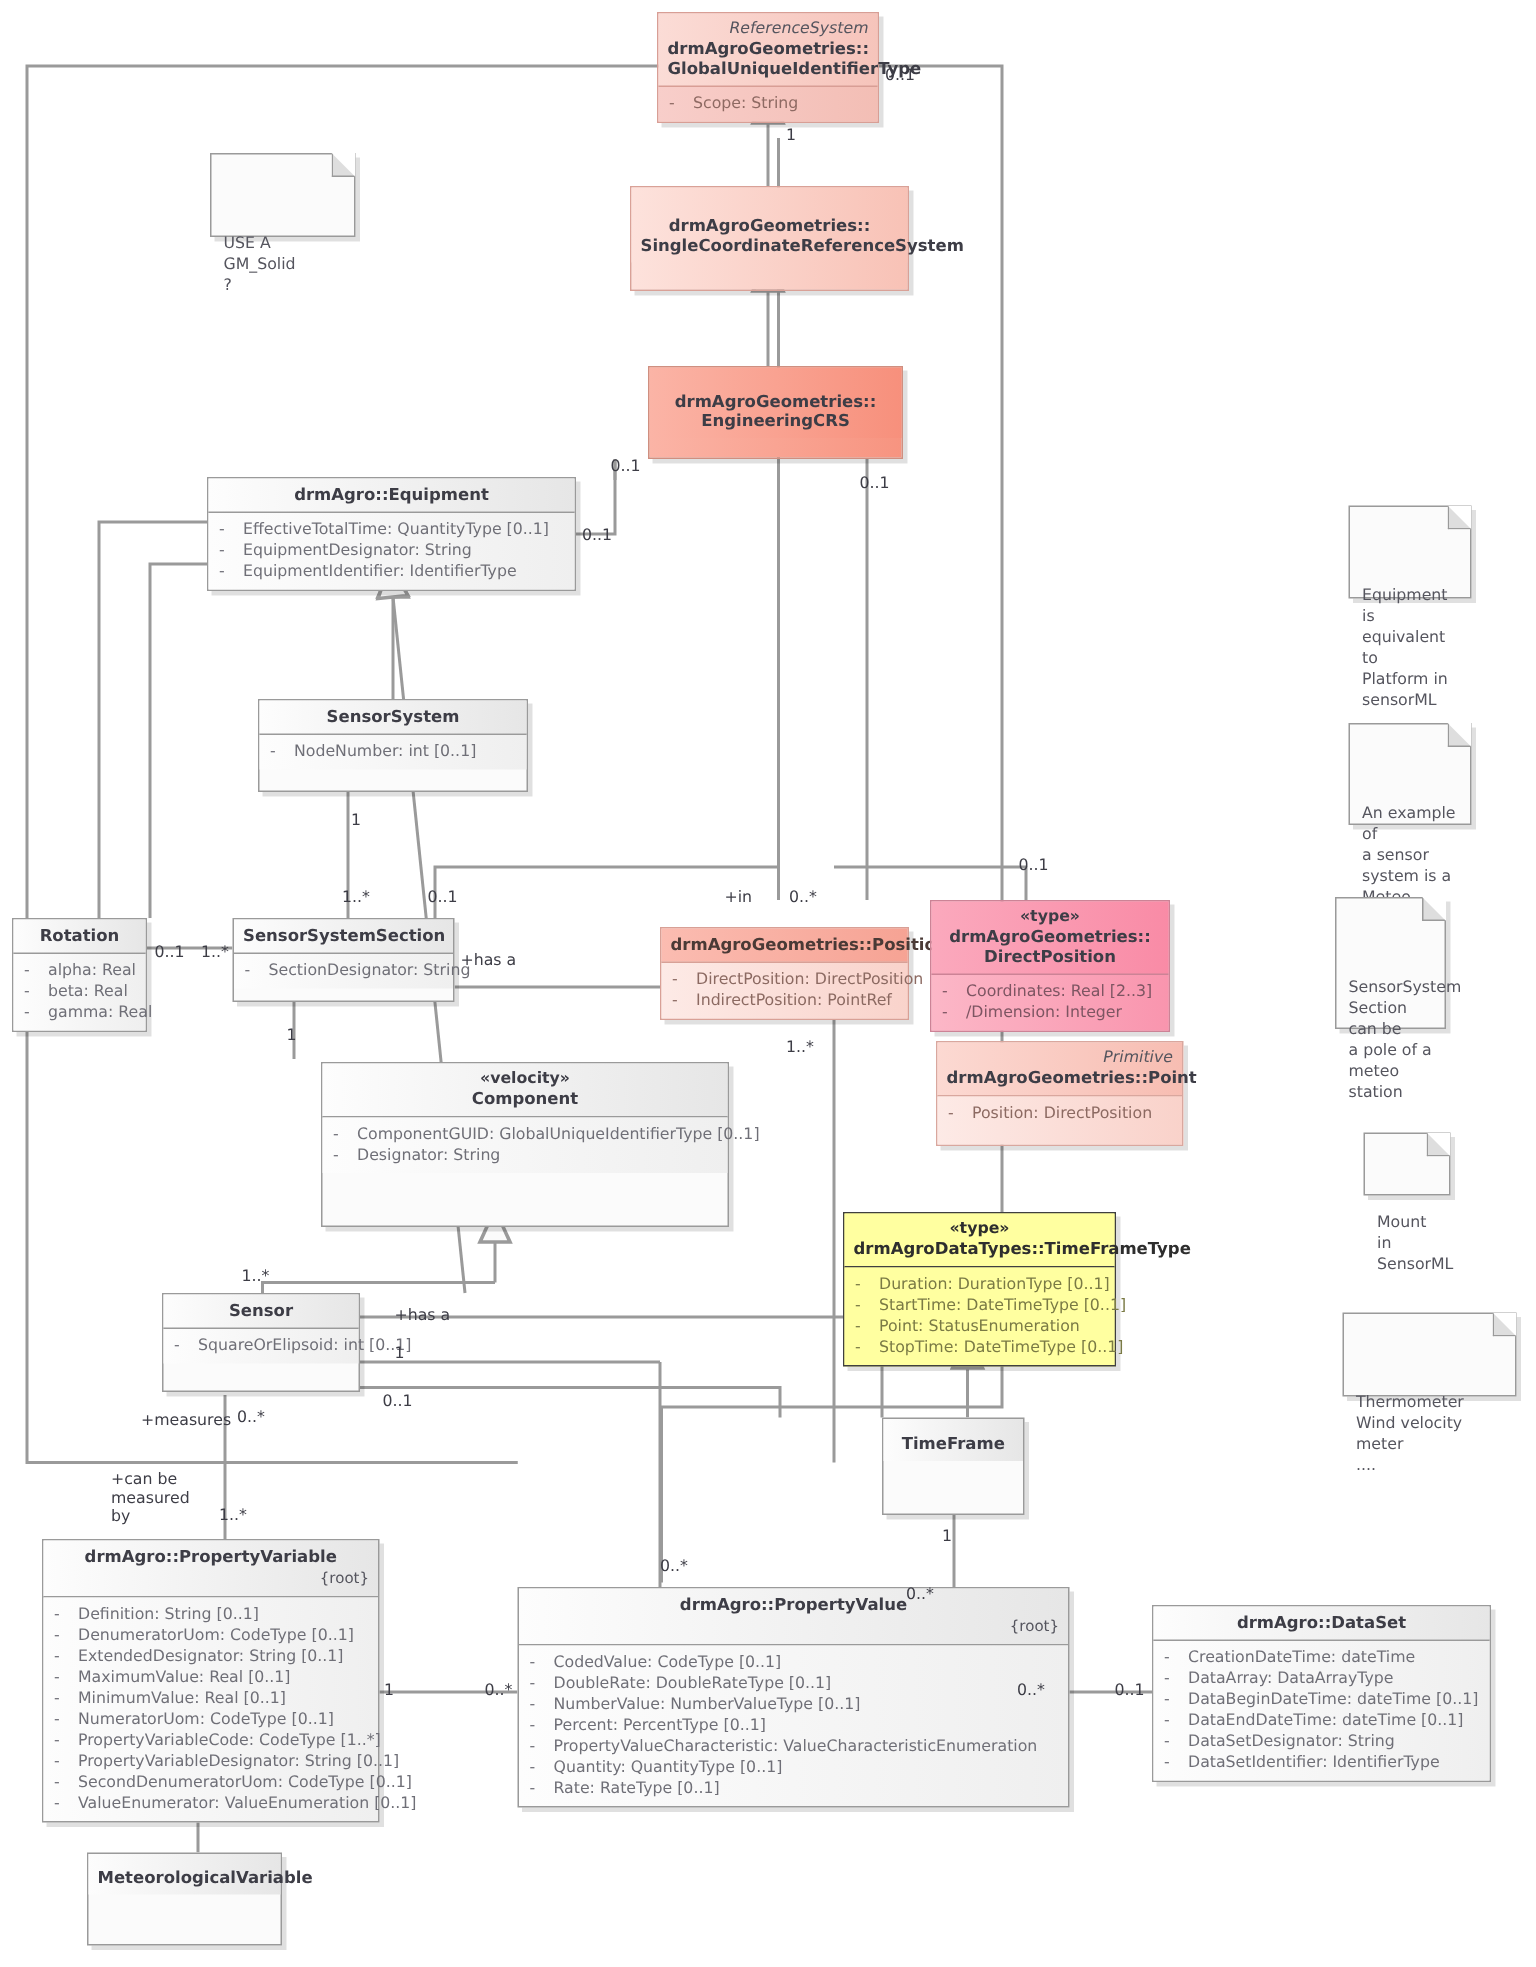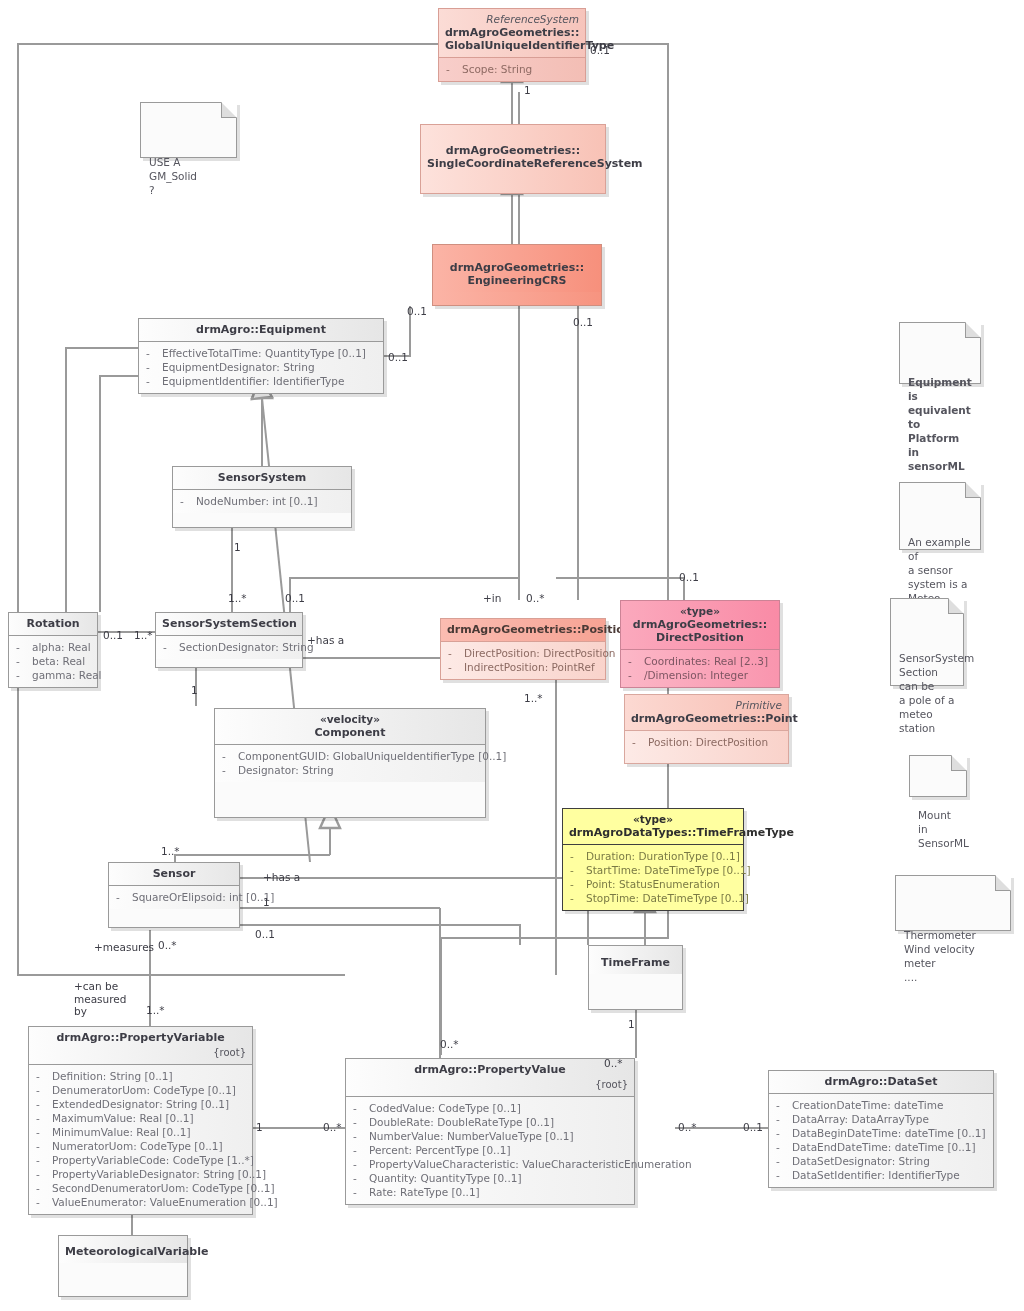--- a/index.html
+++ b/index.html
@@ -352,21 +352,21 @@
       <div><span class="vis">-</span><span>MaximumValue: Real [0..1]</span></div>
       <div><span class="vis">-</span><span>MinimumValue: Real [0..1]</span></div>
       <div><span class="vis">-</span><span>NumeratorUom: CodeType [0..1]</span></div>
       <div><span class="vis">-</span><span>PropertyVariableCode: CodeType [1..*]</span></div>
       <div><span class="vis">-</span><span>PropertyVariableDesignator: String [0..1]</span></div>
       <div><span class="vis">-</span><span>SecondDenumeratorUom: CodeType [0..1]</span></div>
       <div><span class="vis">-</span><span>ValueEnumerator: ValueEnumeration [0..1]</span></div>
     </div>
   </div>
 
-  <div class="uml grey" style="left:345px;top:1058px;width:290px;">
+  <div class="uml grey" style="left:345px;top:1058px;width:368px;">
     <div class="hdr">
       <span>drmAgro::PropertyValue</span>
       <span class="rootmark">{root}</span>
     </div>
     <div class="attrs">
       <div><span class="vis">-</span><span>CodedValue: CodeType [0..1]</span></div>
       <div><span class="vis">-</span><span>DoubleRate: DoubleRateType [0..1]</span></div>
       <div><span class="vis">-</span><span>NumberValue: NumberValueType [0..1]</span></div>
       <div><span class="vis">-</span><span>Percent: PercentType [0..1]</span></div>
       <div><span class="vis">-</span><span>PropertyValueCharacteristic: ValueCharacteristicEnumeration</span></div>
@@ -395,21 +395,21 @@
     </div>
   </div>
 
   <div class="note" style="left:140px;top:102px;width:97px;height:56px;white-space:pre-line;">
     <span class="foldmask"></span>
     <span class="fold"></span>
     <span>USE A GM_Solid
 ?</span>
   </div>
 
-  <div class="note" style="left:899px;top:322px;width:82px;height:62px;white-space:pre-line;font-weight:bold;">
+  <div class="note" style="left:899px;top:337px;width:82px;height:62px;white-space:pre-line;">
     <span class="foldmask"></span>
     <span class="fold"></span>
     <span>Equipment is
 equivalent to
 Platform in
 sensorML</span>
   </div>
 
   <div class="note" style="left:899px;top:482px;width:82px;height:68px;white-space:pre-line;">
     <span class="foldmask"></span>

